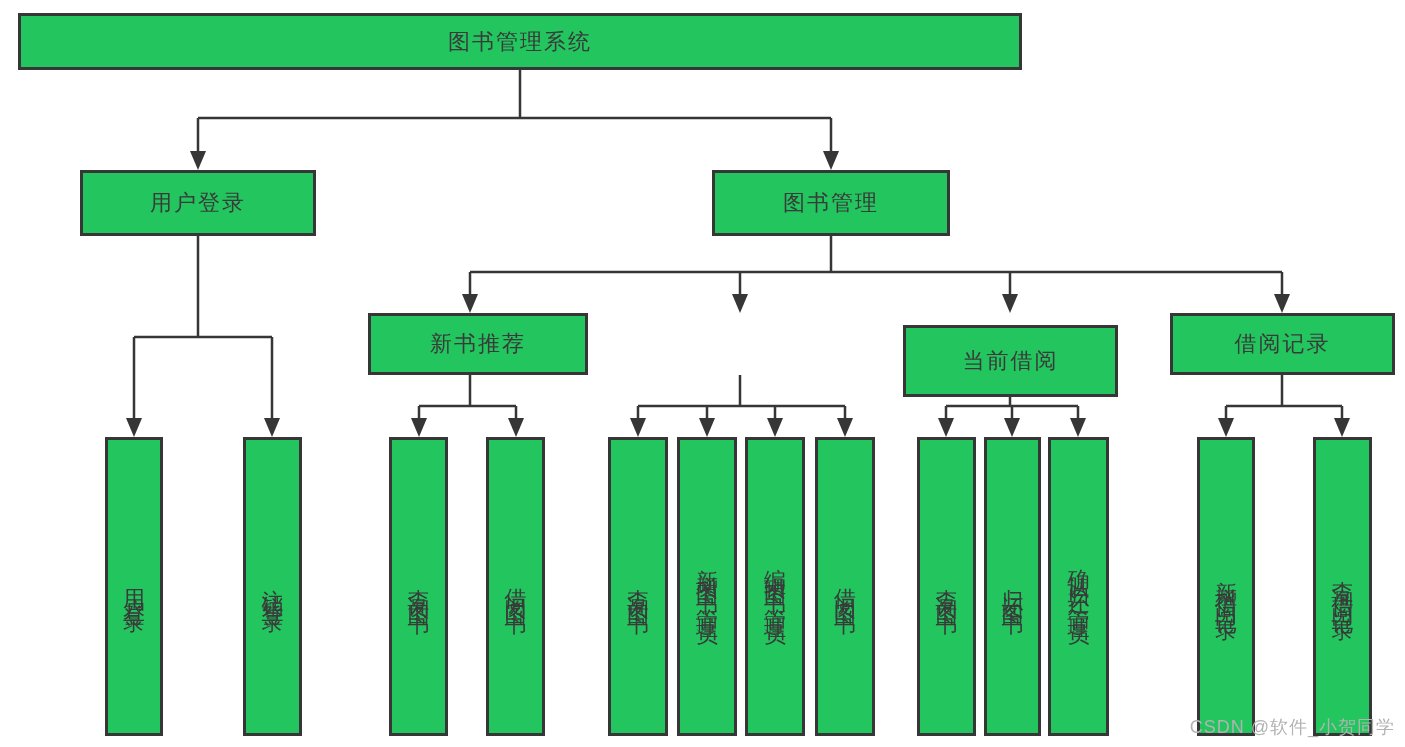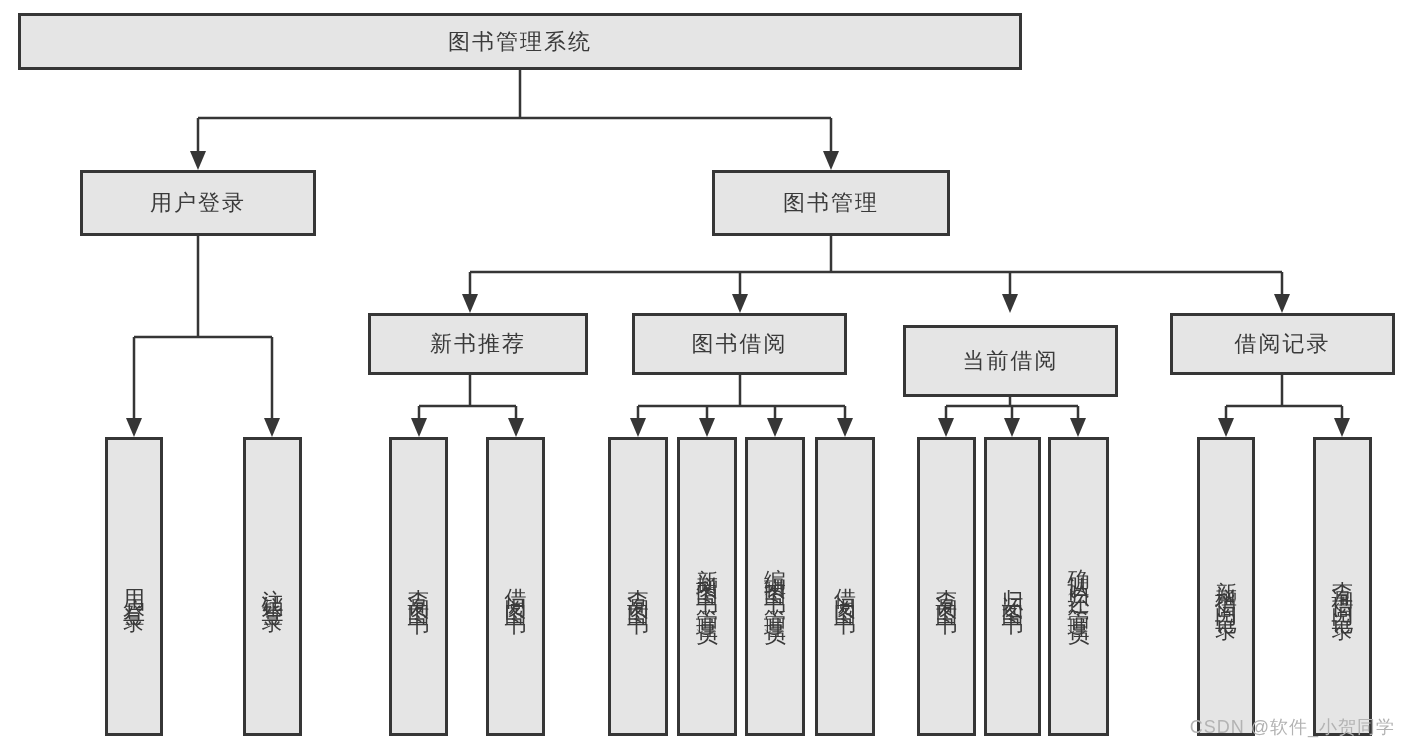--- a/index.html
+++ b/index.html
@@ -6,21 +6,21 @@
   #stage {
     position: relative;
     width: 1405px;
     height: 747px;
     background: #ffffff;
     font-family: "Liberation Sans", sans-serif;
     overflow: hidden;
   }
   .node {
     position: absolute;
-    background: #e5e5e5;
+    background: #22c55e;
     border: 3px solid #363636;
     box-sizing: border-box;
     display: flex;
     align-items: center;
     justify-content: center;
     color: #3a3a3a;
     font-size: 22px;
     letter-spacing: 2px;
     z-index: 2;
   }
@@ -91,21 +91,20 @@
     <path class="arrow" d="M1218 418 L1234 418 L1226 437 Z"></path>
     <path class="arrow" d="M1334 418 L1350 418 L1342 437 Z"></path>
   </svg>
 
   <div class="node" style="left:18px; top:13px; width:1004px; height:57px;">图书管理系统</div>
 
   <div class="node" style="left:80px; top:170px; width:236px; height:66px;">用户登录</div>
   <div class="node" style="left:712px; top:170px; width:238px; height:66px;text-align:center;">图书管理</div>
 
   <div class="node" style="left:360px; top:313px; width:220px; height:62px;margin-left:8px;">新书推荐</div>
-  <div class="node" style="left:632px; top:313px; width:215px; height:62px;">图书借阅</div>
   <div class="node" style="left:903px; top:325px; width:215px; height:72px;">当前借阅</div>
   <div class="node" style="left:1170px; top:313px; width:225px; height:62px;">借阅记录</div>
 
   <div class="node leaf" style="left:105px; top:437px; width:58px; height:299px;">用户登录</div>
   <div class="node leaf" style="left:243px; top:437px; width:59px; height:299px;">注销登录</div>
 
   <div class="node leaf" style="left:389px; top:437px; width:59px; height:299px;">查询图书</div>
   <div class="node leaf" style="left:486px; top:437px; width:59px; height:299px;">借阅图书</div>
 
   <div class="node leaf" style="left:608px; top:437px; width:60px; height:299px;">查询图书</div>

